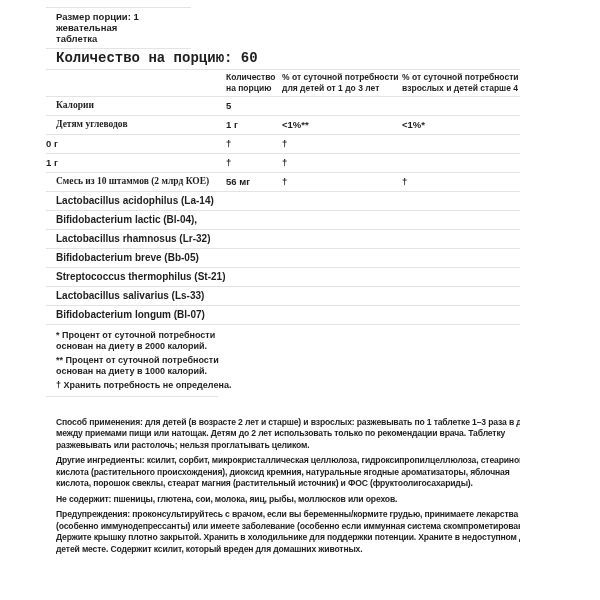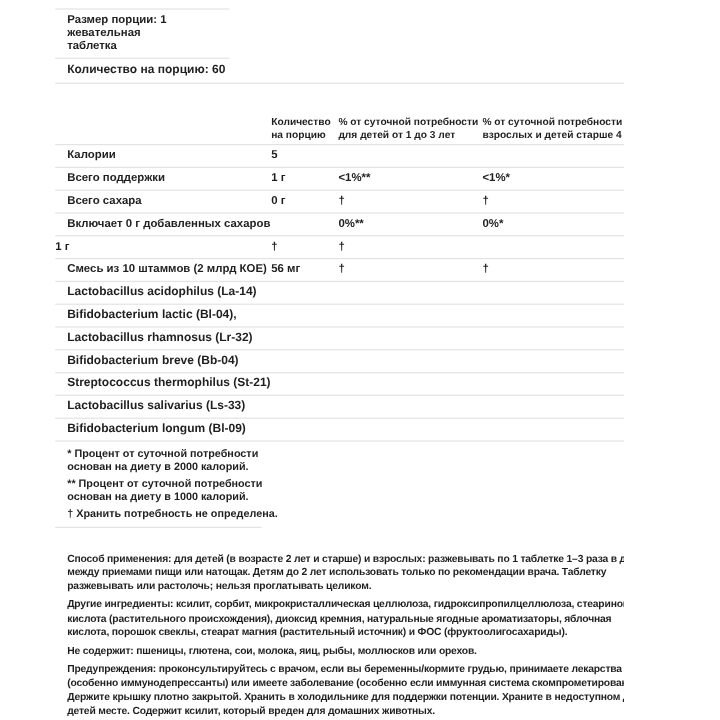--- a/index.html
+++ b/index.html
@@ -26,40 +26,39 @@
     border-top:1px solid var(--div);
     border-bottom:1px solid var(--div);
   }
   .serving-text{
     padding:3px 0 4px 10px;
     font-size:9.5px;line-height:11px;
     white-space:pre-line;
   }
   .servings-line{
     padding:5px 0 5px 10px;
-    font-size:10px;line-height:9.5px;
+    font-size:14px;line-height:9.5px;font-family:Liberation Mono, monospace;
   }
 
   
   .facts-table{border-top:1px solid var(--div);}
   .row{
     display:grid;
     grid-template-columns:180px 56px 120px 146px;
     border-bottom:1px solid var(--div);
   }
   .row .c{
     font-size:9.5px;line-height:9.5px;
     padding:4px 4px 4.5px 0;
   }
-  .row .c.l{padding-left:10px;white-space:nowrap;overflow:visible;}
+  .row .c.l{padding-left:10px;white-space:nowrap;overflow:visible;font-family:Liberation Serif, serif;}
   .row.hdr .c{
     font-size:8.5px;line-height:10.5px;
     padding:2.5px 2px 3px 0;
     white-space:pre-line;
-    margin-top:24px;
   }
   .strain{
     border-bottom:1px solid var(--div);
     font-size:10px;line-height:9.5px;
     padding:4px 0 4.5px 10px;
     white-space:nowrap;
   }
 
   
   .footnotes{padding:5px 0 0 10px;font-size:9px;}
@@ -107,60 +106,53 @@
       </div>
 
       <div class="row">
         <div class="c l">Калории</div>
         <div class="c">5</div>
         <div class="c"></div>
         <div class="c"></div>
       </div>
 
       <div class="row">
-        <div class="c l">Всего поддержки</div>
+        <div class="c l">Детям углеводов</div>
         <div class="c">1 г</div>
         <div class="c">&lt;1%**</div>
         <div class="c">&lt;1%*</div>
       </div>
 
       <div class="row">
-        <div class="c l">Всего сахара</div>
         <div class="c">0 г</div>
         <div class="c">†</div>
         <div class="c">†</div>
       </div>
 
-      <div class="row">
-        <div class="c l">Включает 0 г добавленных сахаров</div>
-        <div class="c"></div>
-        <div class="c">0%**</div>
-        <div class="c">0%*</div>
-      </div>
 
       <div class="row">
         <div class="c">1 г</div>
         <div class="c">†</div>
         <div class="c">†</div>
       </div>
 
       <div class="row">
         <div class="c l">Смесь из 10 штаммов (2 млрд КОЕ)</div>
         <div class="c">56 мг</div>
         <div class="c">†</div>
         <div class="c">†</div>
       </div>
 
       <div class="strain">Lactobacillus acidophilus (La-14)</div>
       <div class="strain">Bifidobacterium lactic (Bl-04),</div>
       <div class="strain">Lactobacillus rhamnosus (Lr-32)</div>
-      <div class="strain">Bifidobacterium breve (Bb-04)</div>
+      <div class="strain">Bifidobacterium breve (Bb-05)</div>
       <div class="strain">Streptococcus thermophilus (St-21)</div>
       <div class="strain">Lactobacillus salivarius (Ls-33)</div>
-      <div class="strain">Bifidobacterium longum (Bl-09)</div>
+      <div class="strain">Bifidobacterium longum (Bl-07)</div>
     </div>
 
     <div class="footnotes">
       <div class="fn">* Процент от суточной потребности
 основан на диету в 2000 калорий.</div>
       <div class="fn">** Процент от суточной потребности
 основан на диету в 1000 калорий.</div>
       <div class="fn">† Хранить потребность не определена.</div>
       <div class="fn-divider"></div>
     </div>

